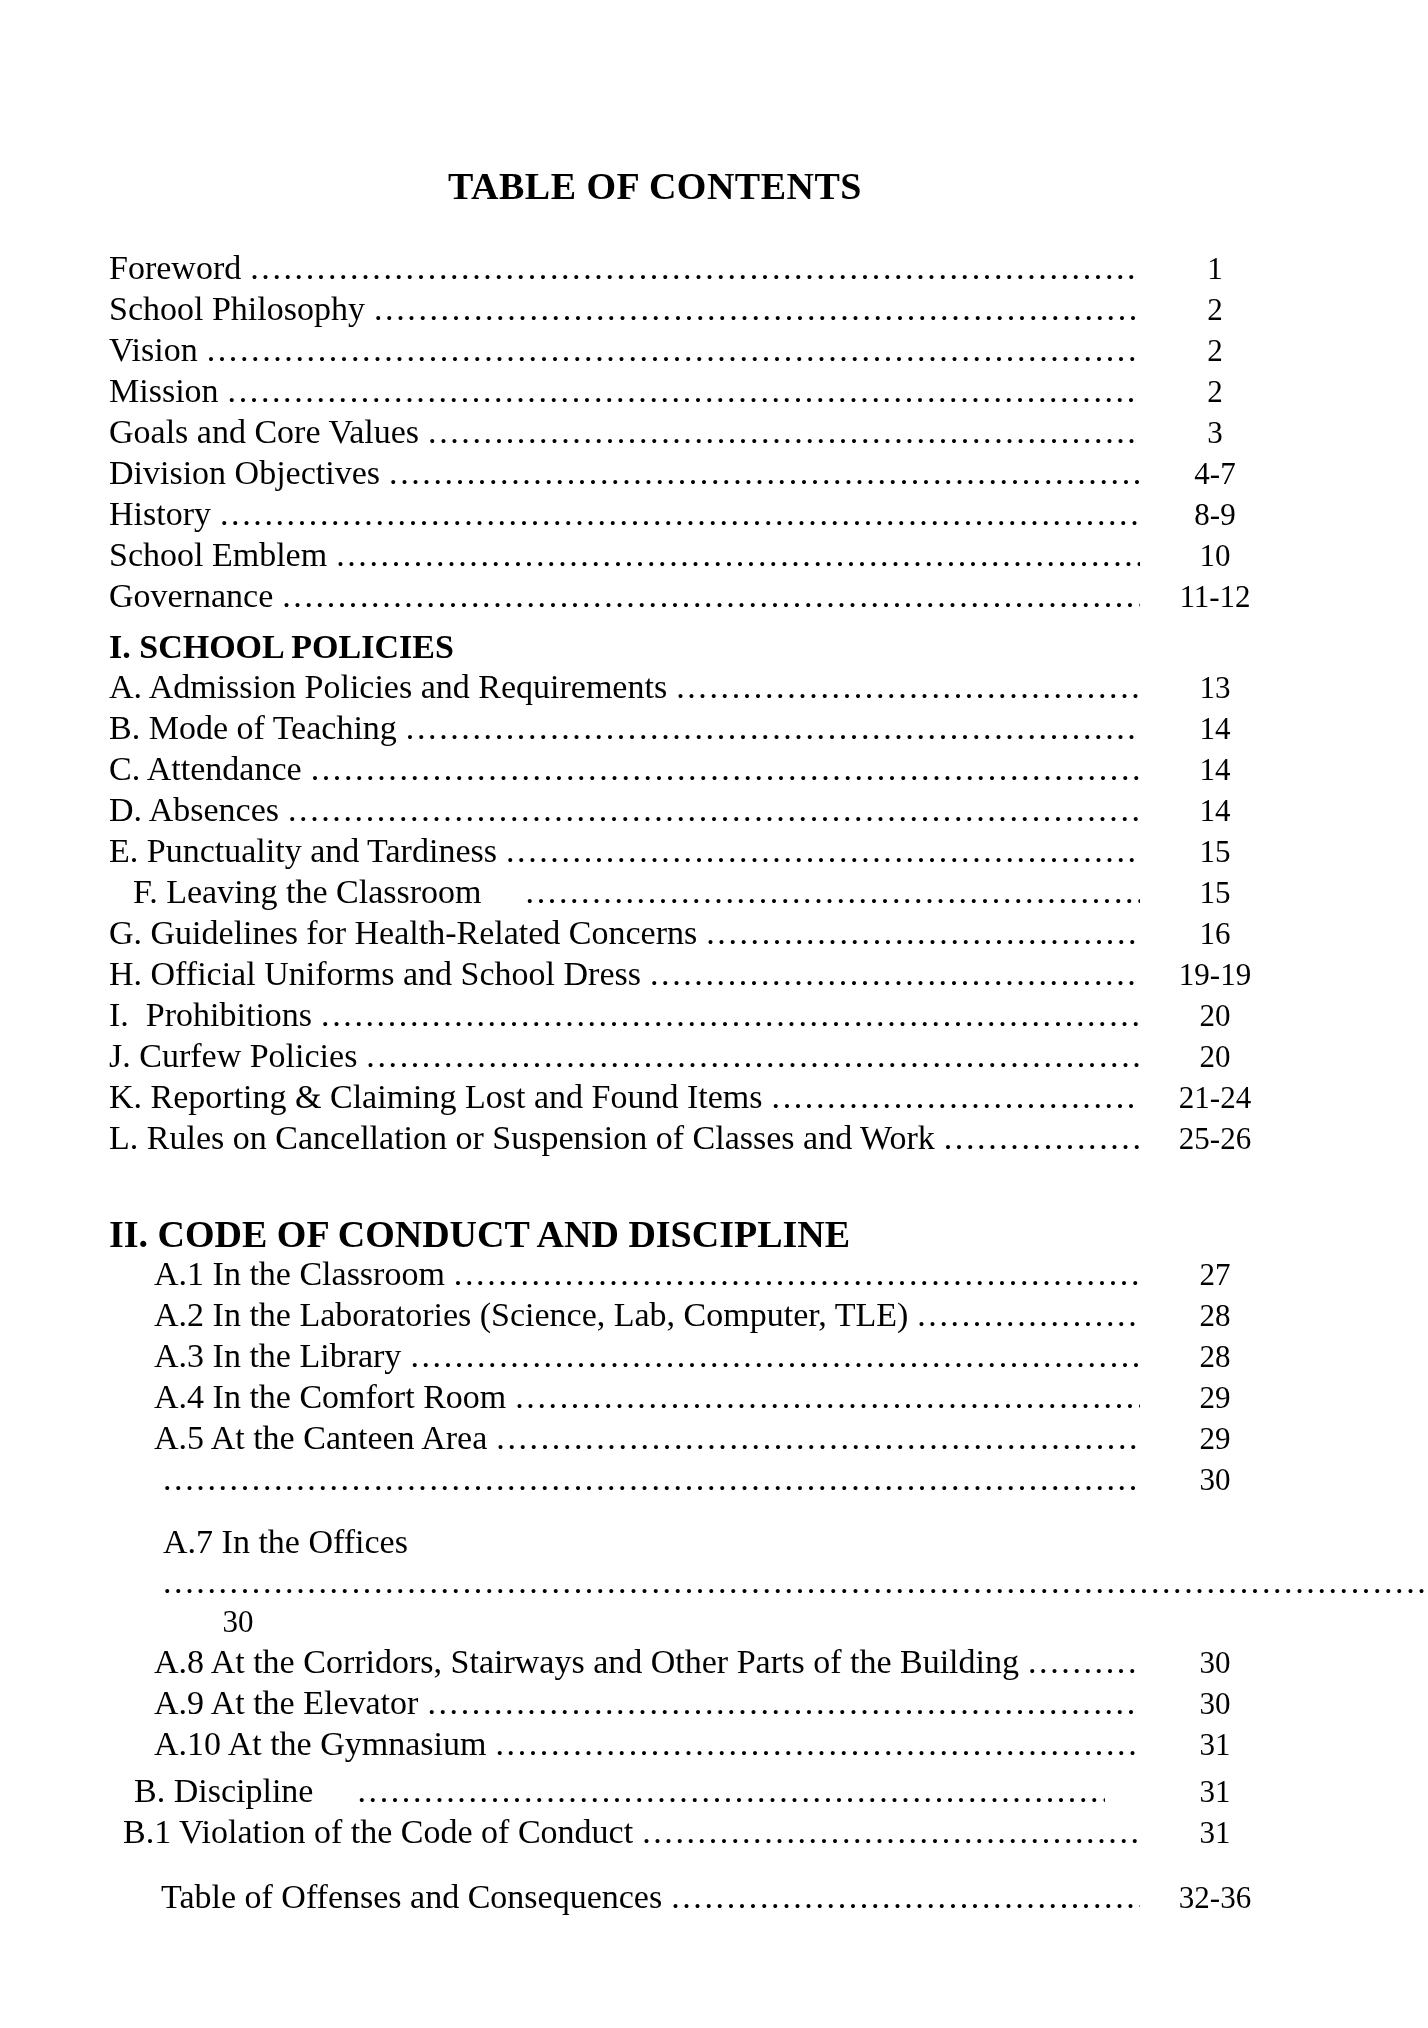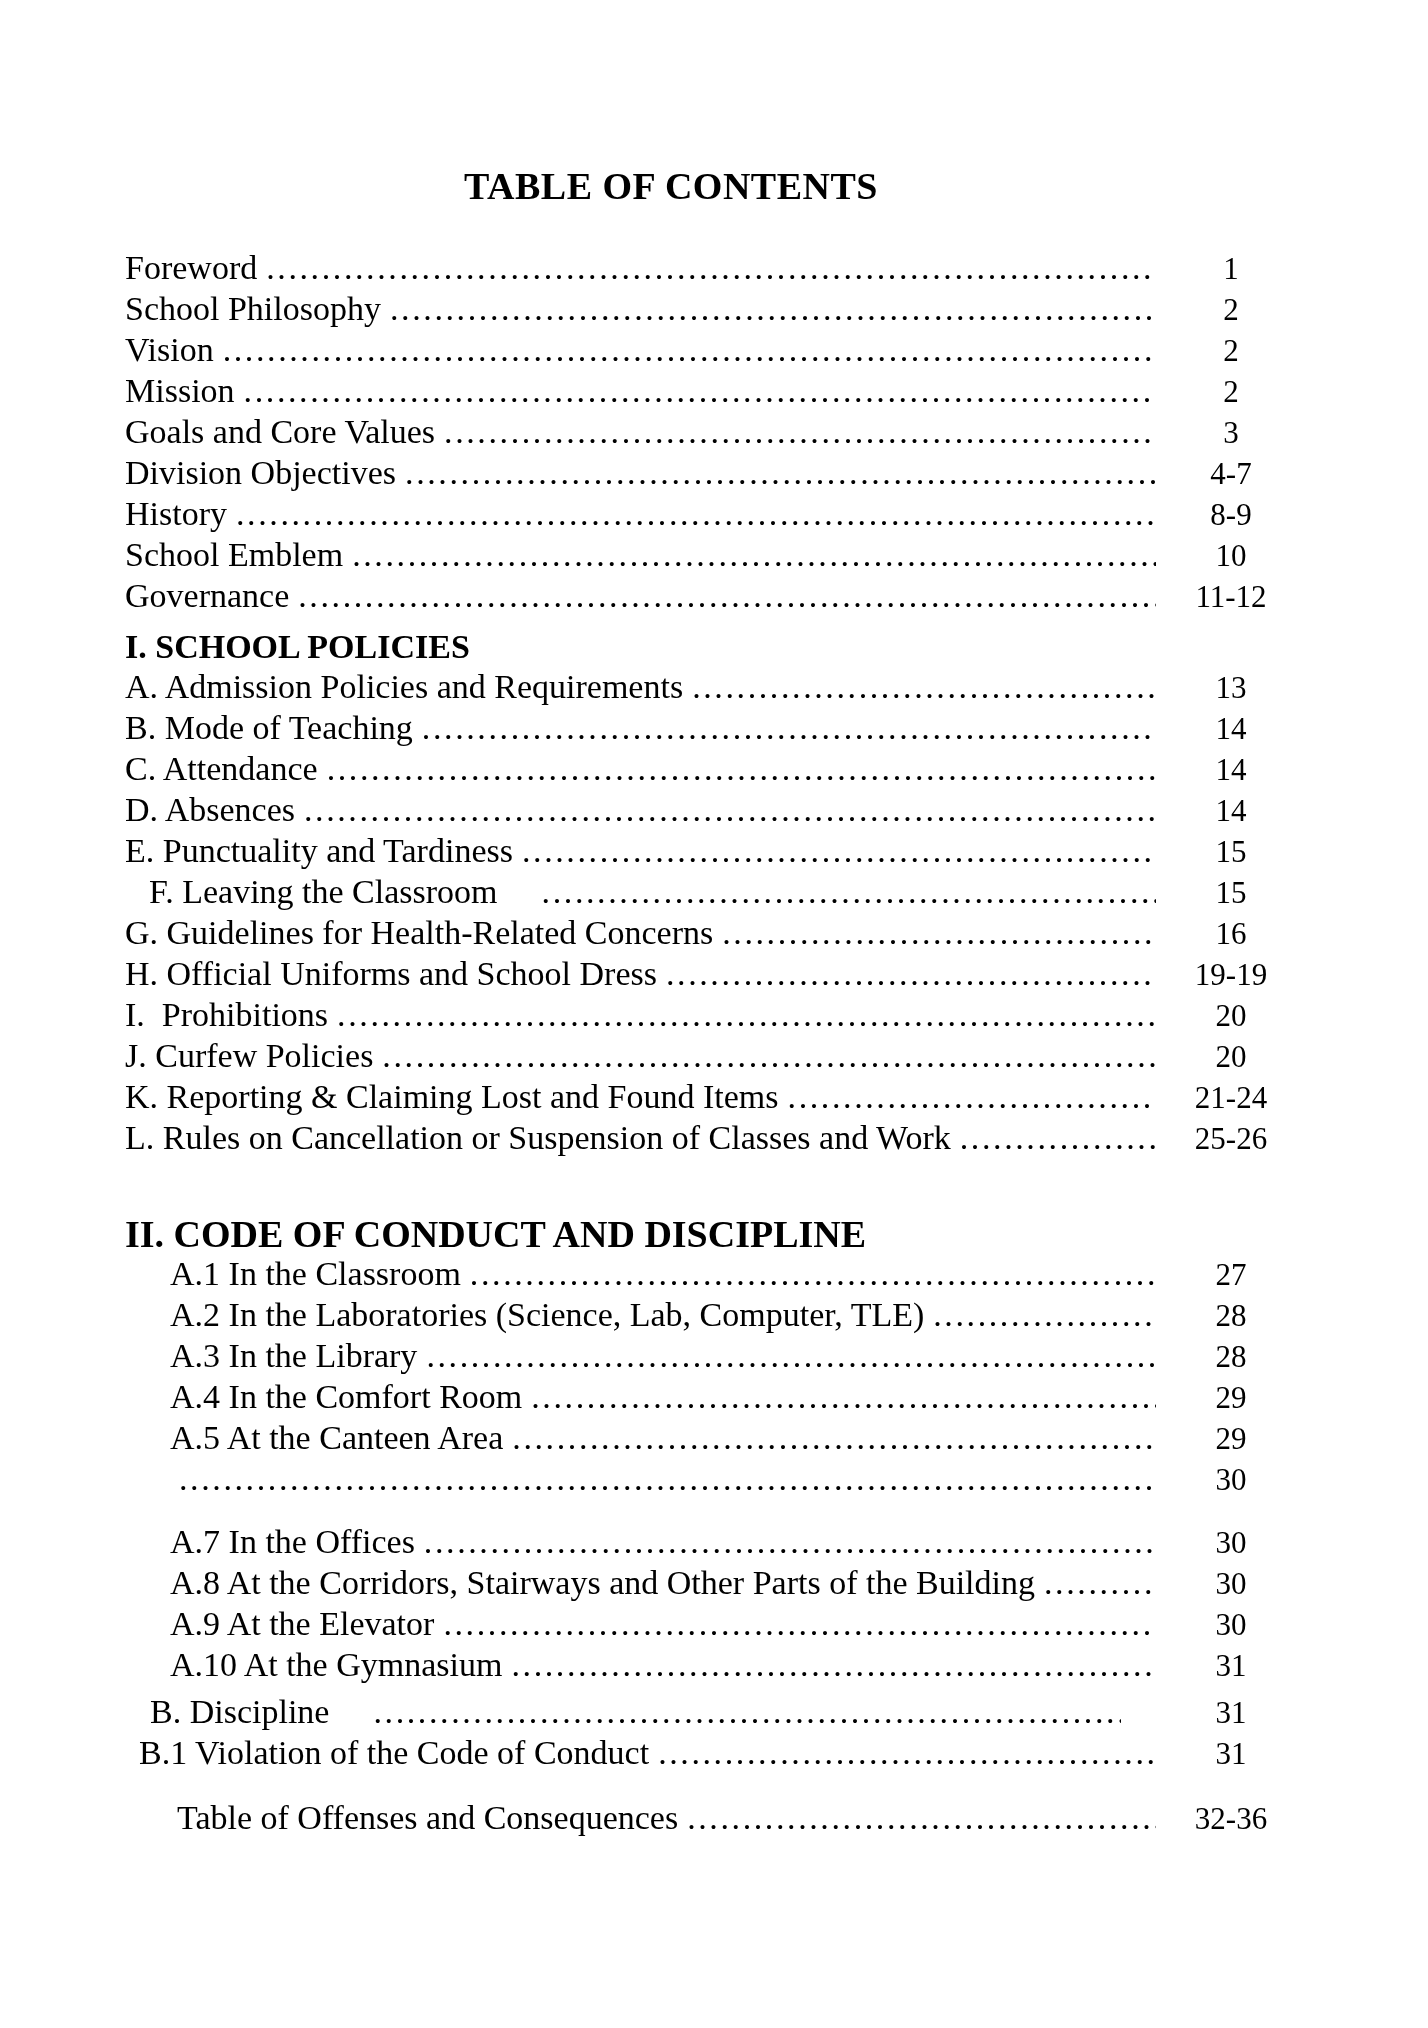--- a/index.html
+++ b/index.html
@@ -7,21 +7,21 @@
     position: relative;
     width: 1428px;
     height: 2028px;
     background: #ffffff;
     font-family: "Liberation Serif", "DejaVu Serif", serif;
     color: #000000;
     overflow: hidden;
   }
   .content {
     position: absolute;
-    left: 122px;
+    left: 106px;
     top: 0;
     width: 1184px;
   }
   .doc-title {
     margin-top: 164px;
     width: 1098px;
     height: 44px;
     line-height: 44px;
     text-align: center;
     font-size: 38px;
@@ -66,21 +66,21 @@
     width: 150px;
     text-align: center;
     font-size: 31px;
     white-space: nowrap;
   }
   .in-f   { padding-left: 27px; }
   .in-a   { padding-left: 48px; }
   .in-b   { padding-left: 28px; }
   .in-b1  { padding-left: 17px; }
   .in-tbl { padding-left: 55px; margin-top: 24px; }
-  .gap-top    { margin-top: 22px; }
+  .gap-top    { margin-top: 22px; flex-direction: column; }
   .gap-top-sm { margin-top: 6px; gap: 35px; }
 </style>
 </head>
 <body>
 
 <div class="page">
   <div class="content">
 
     <div class="doc-title">TABLE OF CONTENTS</div>
 

